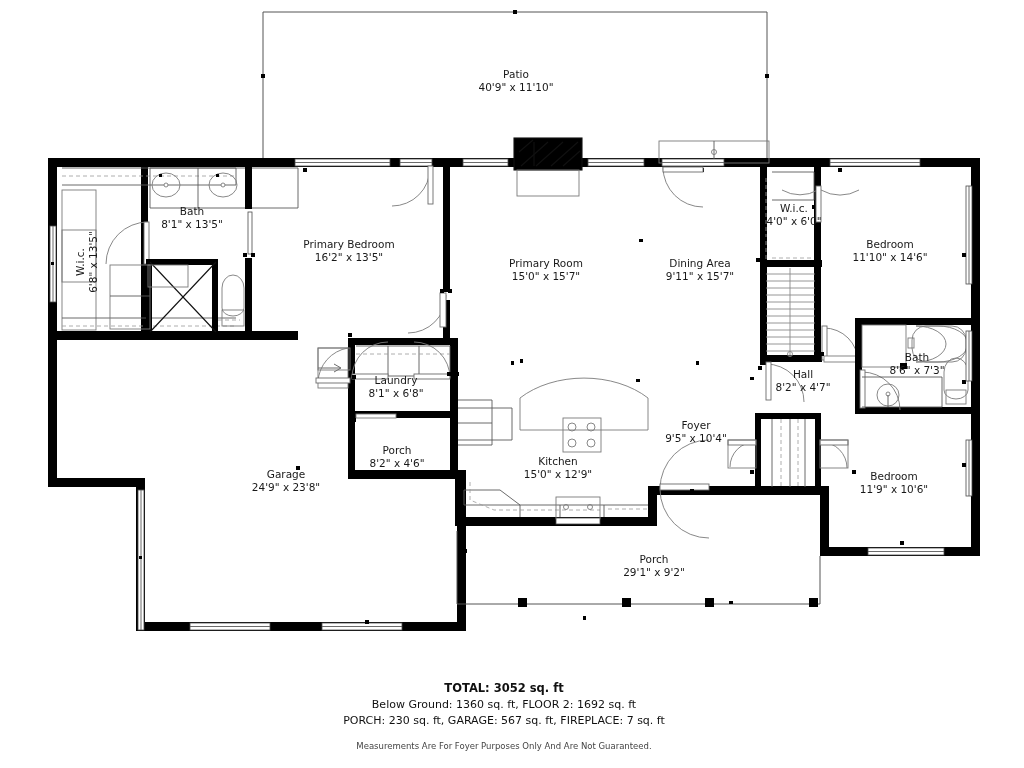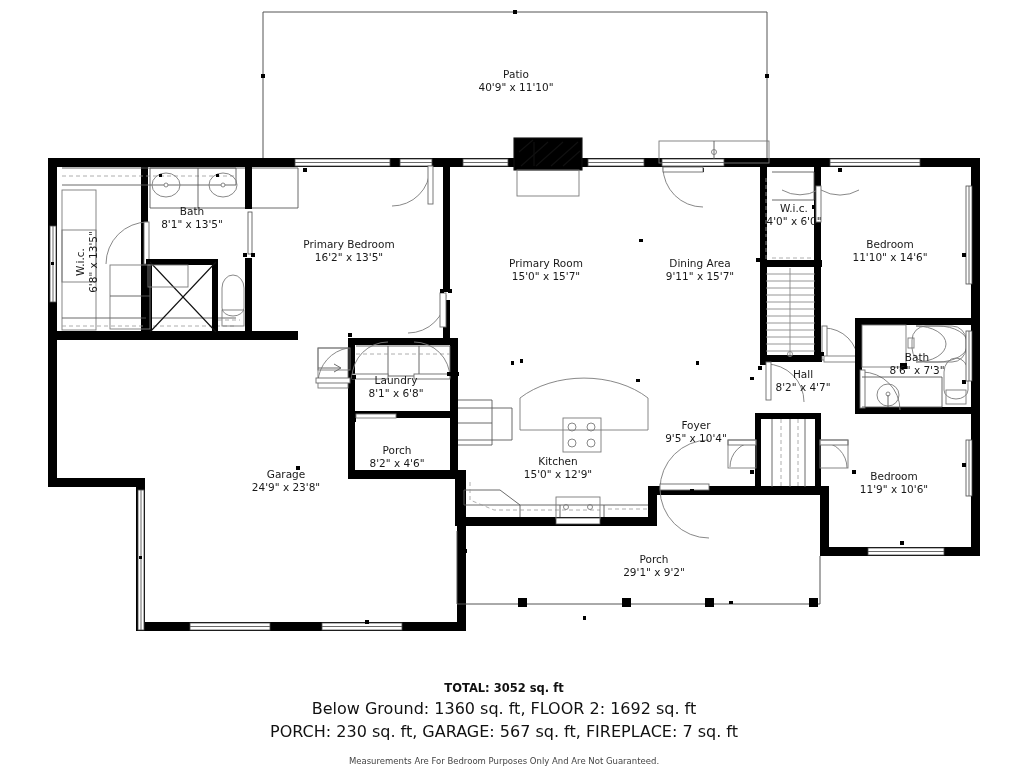--- a/index.html
+++ b/index.html
@@ -66,21 +66,21 @@
     top: 680px;
     text-align: center;
     color: #111111;
   }
   #footer .f-total {
     font-size: 11.5px;
     font-weight: bold;
     line-height: 1.5;
   }
   #footer .f-line {
-    font-size: 16px;
+    font-size: 11px;
     line-height: 1.45;
   }
   #footer .f-note {
     font-size: 8.5px;
     color: #444444;
     margin-top: 12px;
   }
 </style>
 </head>
 <body>
@@ -529,16 +529,16 @@
 
   <div class="room-label" style="left:654px; top:566px; transform:translate(-50%,-50%);">
     <span class="rl-name">Porch</span>
     <span class="rl-dims">29'1" x 9'2"</span>
   </div>
 
   <div id="footer">
     <div class="f-total">TOTAL: 3052 sq. ft</div>
     <div class="f-line">Below Ground: 1360 sq. ft, FLOOR 2: 1692 sq. ft</div>
     <div class="f-line">PORCH: 230 sq. ft, GARAGE: 567 sq. ft, FIREPLACE: 7 sq. ft</div>
-    <div class="f-note">Measurements Are For Bedroom Purposes Only And Are Not Guaranteed.</div>
+    <div class="f-note">Measurements Are For Foyer Purposes Only And Are Not Guaranteed.</div>
   </div>
 
 </div>
 
 </body></html>

